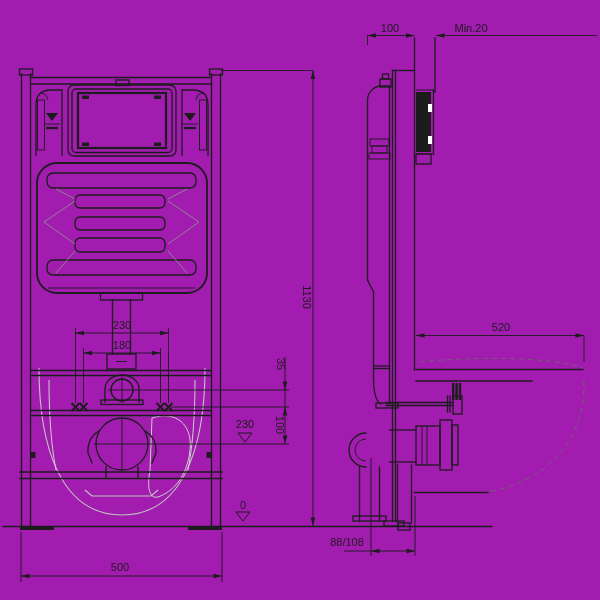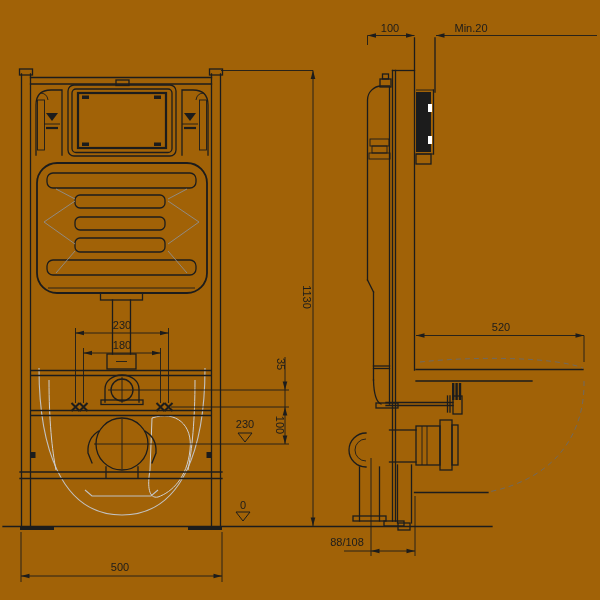--- a/index.html
+++ b/index.html
@@ -1,16 +1,16 @@
 <!DOCTYPE html>
 <html><head>
 <meta charset="utf-8">
 <style>
   html,body{margin:0;padding:0;background:#ffffff;}
-  #stage{position:relative;width:600px;height:600px;background:#a16207;overflow:hidden;
+  #stage{position:relative;width:600px;height:600px;background:#a21caf;overflow:hidden;
          font-family:"Liberation Sans",sans-serif;}
   svg{display:block}
   .ln{stroke:#1c1c1c;stroke-width:1.3;fill:none;stroke-linecap:square;}
   .ln2{stroke:#1c1c1c;stroke-width:2.2;fill:none;}
   .thin{stroke:#1c1c1c;stroke-width:0.9;fill:none;}
   .dim{stroke:#1c1c1c;stroke-width:0.9;fill:none;}
   .arr{fill:#1c1c1c;stroke:none;}
   .blk{fill:#1c1c1c;stroke:none;}
   .ghost{stroke:#c2c2c2;stroke-width:1.1;fill:none;}
   .ghost2{stroke:#d0d0d0;stroke-width:1;fill:none;}

